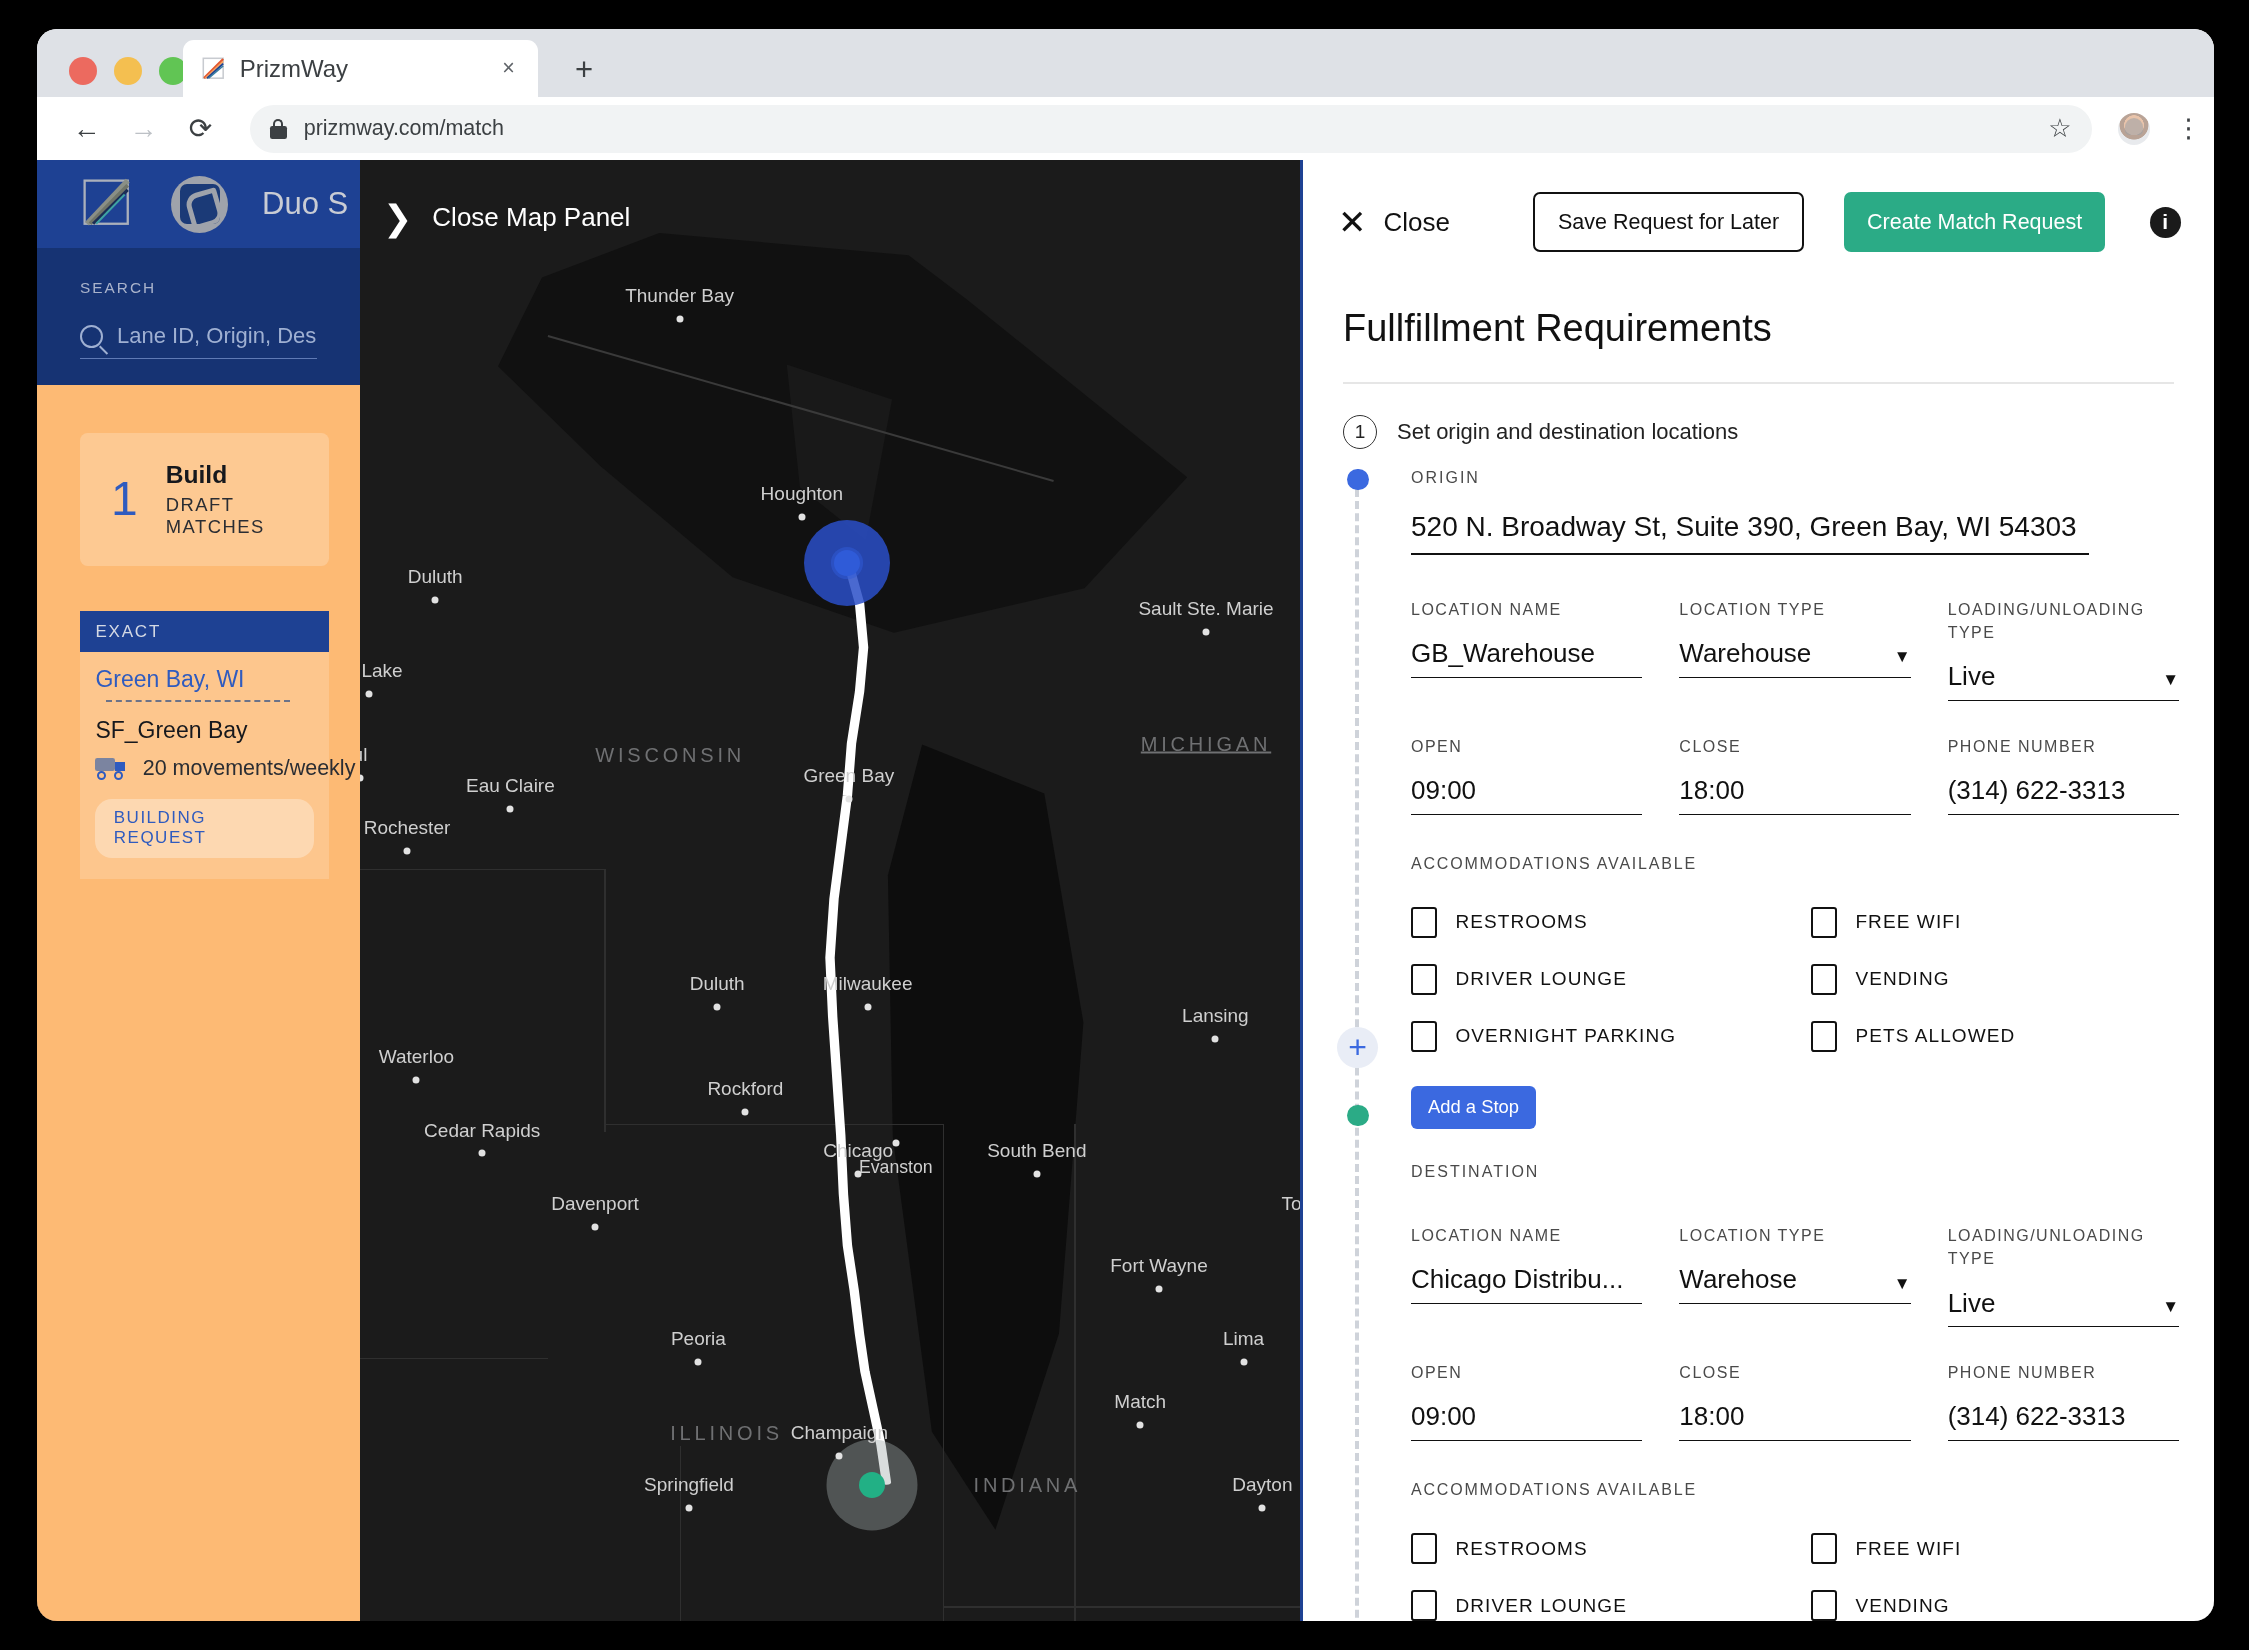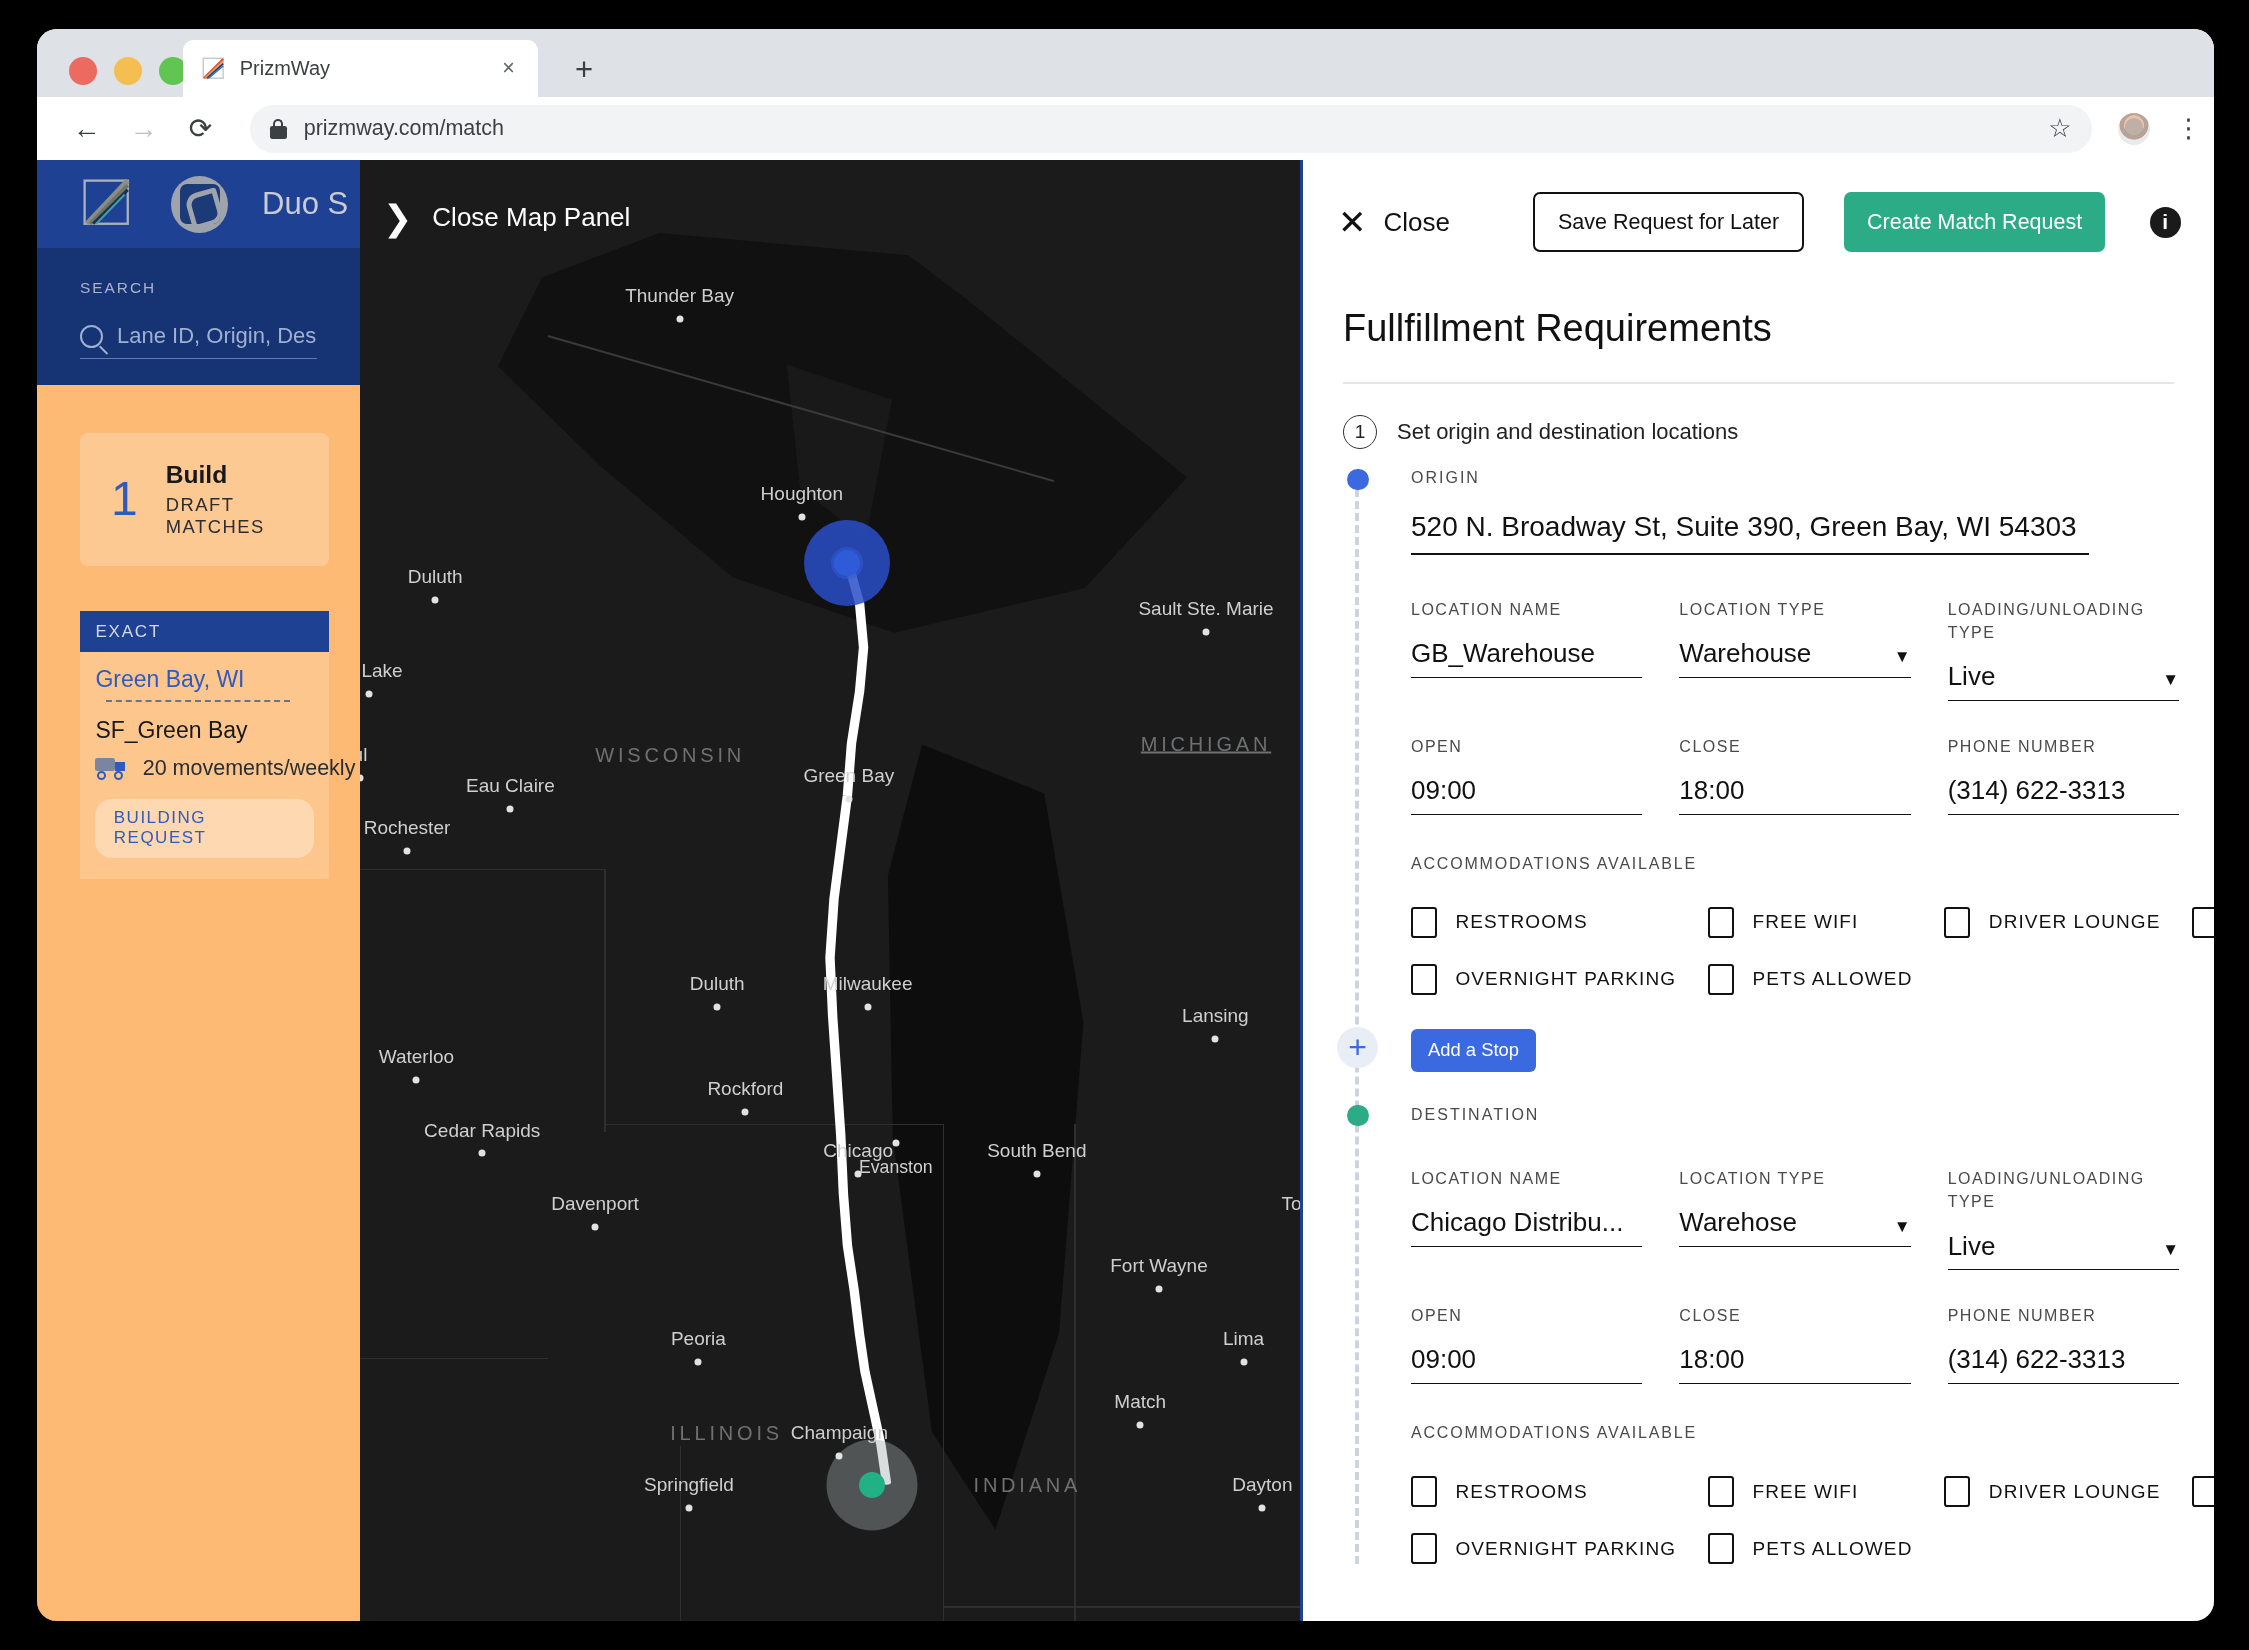--- a/index.html
+++ b/index.html
@@ -46,21 +46,21 @@
     display: flex; align-items: center;
     padding: 0 15.4px 0 18.4px;
     gap: 12.3px;
   }
   #tab-favicon {
     width: 26px; height: 26px;
     position: relative; flex: 0 0 auto;
     overflow: hidden;
   }
   #tab-title {
-    font-size: 20px; color: #3c4043;
+    font-size: 24px; color: #3c4043;
     flex: 1; white-space: nowrap; overflow: hidden;
   }
   #tab-close {
     font-size: 21.5px; color: #5f6368; line-height: 1;
     width: 28px; text-align: center;
   }
   #new-tab {
     position: absolute; left: 530px; bottom: 12.3px;
     font-size: 31px; color: #3c4043; line-height: 1;
     width: 34px; text-align: center;
@@ -295,21 +295,21 @@
   .fld-label { font-size: 16px; letter-spacing: 1.5px; color:#4a4a4a; line-height: 1.45; min-height: 21.5px;}
   .fld-val {
     margin-top: 17px; font-size: 26px; color:#111;
     border-bottom: 1.9px solid #111; padding-bottom: 7.7px;
     display:flex; align-items:flex-end; justify-content: space-between;
     white-space: nowrap; overflow: hidden;
   }
   .caret { font-size: 17px; color:#111; line-height: 1.4; }
   .acc-label { font-size: 16px; letter-spacing: 1.8px; color:#4a4a4a; }
   .acc-grid {
-    display:grid; grid-template-columns: 1fr 1fr 1fr 1fr;
+    display:grid; grid-template-columns: 1fr 1fr;
     row-gap: 26px; column-gap: 32px; margin-top: 34px;
   }
   .acc-item { display:flex; align-items:center; gap: 18.4px; }
   .cbox { width: 26px; height: 31px; border: 2.3px solid #111; border-radius: 3.1px; flex:0 0 auto; background:#fff;}
   .acc-text { font-size: 19px; letter-spacing: 1.1px; color:#111; white-space:nowrap; }
 
   #add-stop-btn {
     background:#3b69e0; color:#fff; border:none; border-radius: 6.1px;
     font-size: 18.4px; padding: 10.8px 17px;
     font-family:"Liberation Sans", sans-serif;

